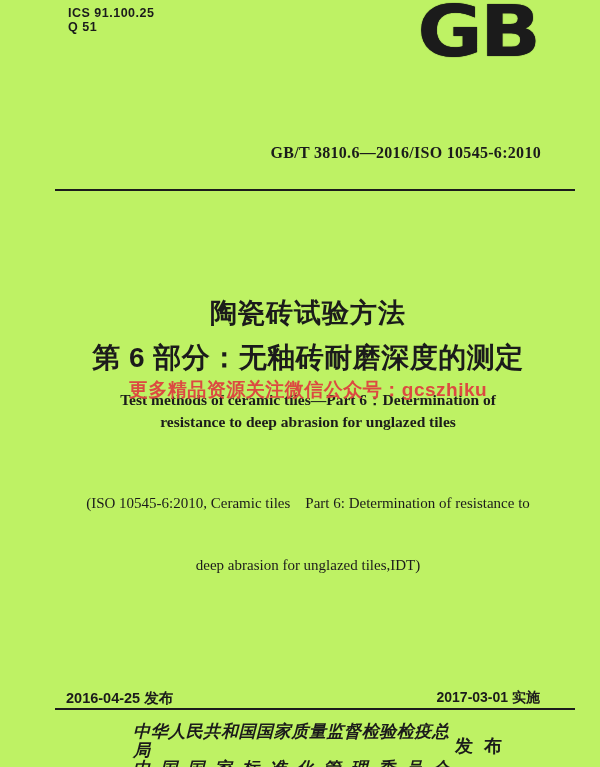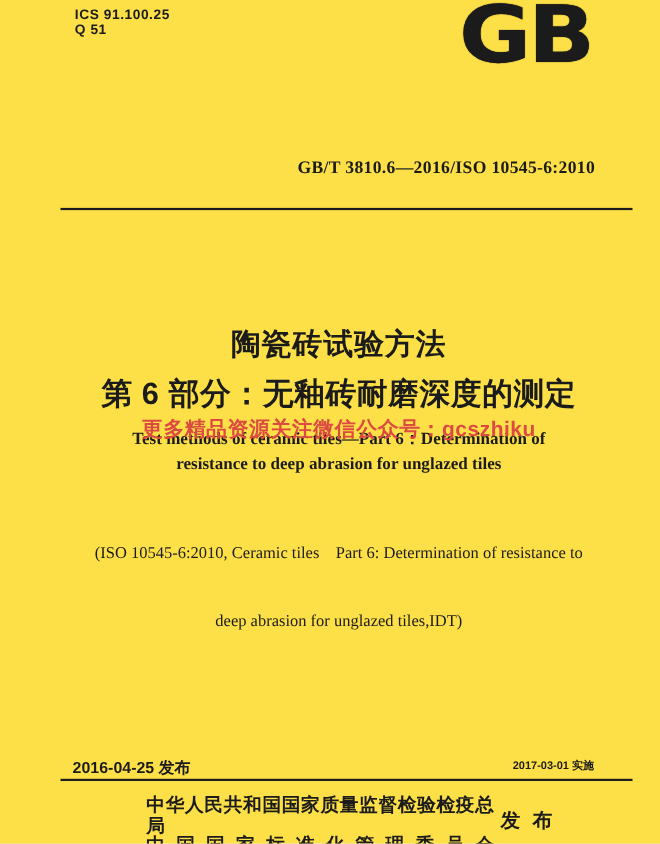--- a/index.html
+++ b/index.html
@@ -1,18 +1,18 @@
 <!DOCTYPE html>
 <html><head>
 <meta charset="utf-8">
 <style>
   html,body{margin:0;padding:0;background:#e8e8e8;}
   .page{
     position:relative;width:600px;height:767px;margin:0 auto;
-    background:#fde047;color:#1b1b1b;overflow:hidden;
+    background:#bef264;color:#1b1b1b;overflow:hidden;
     font-family:"Liberation Sans",sans-serif;
   }
   .ics-block{
     position:absolute;left:68px;top:6px;
     font-size:12.5px;line-height:14px;font-weight:bold;letter-spacing:.5px;
   }
   .gb-logo{
     position:absolute;right:62px;top:-4px;
     font-family:"DejaVu Sans",sans-serif;font-weight:bold;
     font-size:80px;line-height:80px;letter-spacing:-3px;
@@ -47,26 +47,26 @@
     position:absolute;left:8px;top:389px;width:600px;text-align:center;
     font-family:"Liberation Serif",serif;font-weight:bold;
     font-size:15.5px;line-height:22px;z-index:2;
   }
   .iso-note{
     position:absolute;left:8px;top:452px;width:600px;text-align:center;
     font-family:"Liberation Serif",serif;font-size:15px;line-height:20.5px;
     white-space:pre-wrap;
   }
   .date-issue{position:absolute;left:66px;top:689px;font-size:14.5px;font-weight:bold;}
-  .date-impl{position:absolute;right:60px;top:689px;font-size:10px;font-weight:bold;}
+  .date-impl{position:absolute;right:60px;top:689px;font-size:14px;font-weight:bold;}
   .issuer{
     position:absolute;left:133px;top:723px;width:316px;
     font-size:17px;line-height:18.5px;font-weight:bold;
   }
-  .issuer-line{text-align:justify;text-align-last:justify;}
+  .issuer-line{text-align:justify;text-align-last:justify;font-style:italic;}
   .publish-label{
     position:absolute;left:455px;top:734px;
     font-size:18px;font-weight:bold;letter-spacing:3px;
   }
 </style>
 </head>
 <body>
 
 <div class="page">
 

